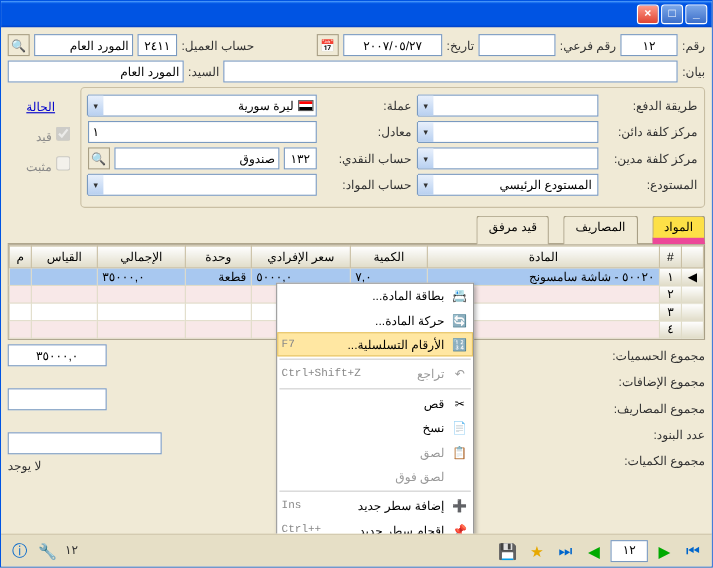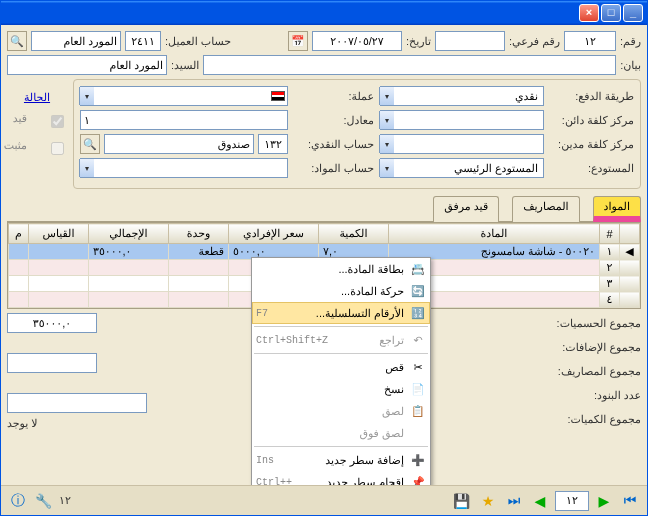--- a/index.html
+++ b/index.html
@@ -186,21 +186,21 @@
     cursor:pointer;
     font-size: 14px;
   }
   .statebox {
     position: absolute;
     left: 6px;
     top: 66px;
     width: 60px;
   }
   .statebox .hdr { color:#0000cc; text-decoration: underline; text-align:center; margin-bottom:8px;}
-  .chk { display:flex; align-items:flex-start; gap:20px; color:#888; margin-bottom:8px;}
+  .chk { display:flex; align-items:flex-end; gap:0; color:#888; margin-bottom:8px;}
   .flag { display:inline-block; width:14px; height:10px; background:linear-gradient(to bottom,red 33%,#fff 33%,#fff 66%,#000 66%); border:1px solid #555;}
   .mglass { color:#888; }
 </style>
 </head>
 <body>
 
 <div class="window">
   <div class="titlebar">
     <span class="tbtn min">_</span>
     <span class="tbtn max">□</span>
@@ -241,21 +241,20 @@
           <span>مثبت</span>
         </label>
     </div>
 
     <div class="fieldset" style="margin-left:66px">
       <div class="twocol">
         <div class="col">
           <div class="row">
               <span class="lbl" style="width:86px">طريقة الدفع:</span>
             <div class="select" style="flex:1">
-                <span class="val">نقدي</span>
                 <span class="dd"></span>
               </div>
             </div>
           <div class="row">
               <span class="lbl" style="width:86px">مركز كلفة دائن:</span>
             <div class="select" style="flex:1">
                 <span class="val"></span>
                 <span class="dd"></span>
               </div>
             </div>
@@ -272,20 +271,21 @@
                 <span class="val">المستودع الرئيسي</span>
                 <span class="dd"></span>
               </div>
             </div>
         </div>
         <div class="col">
           <div class="row">
               <span class="lbl" style="width:82px">عملة:</span>
             <div class="select" style="flex:1">
                 <span class="flag"></span>
+                <span class="val" style="padding-right:4px">ليرة سورية</span>
                 <span class="dd"></span>
               </div>
             </div>
           <div class="row">
               <span class="lbl" style="width:82px">معادل:</span>
             <input class="input" style="flex: 1 1 0%; text-align: left;" value="١">
             </div>
           <div class="row">
               <span class="lbl" style="width:82px">حساب النقدي:</span>
             <input class="input" style="width: 30px; text-align: center;" value="١٣٢">

